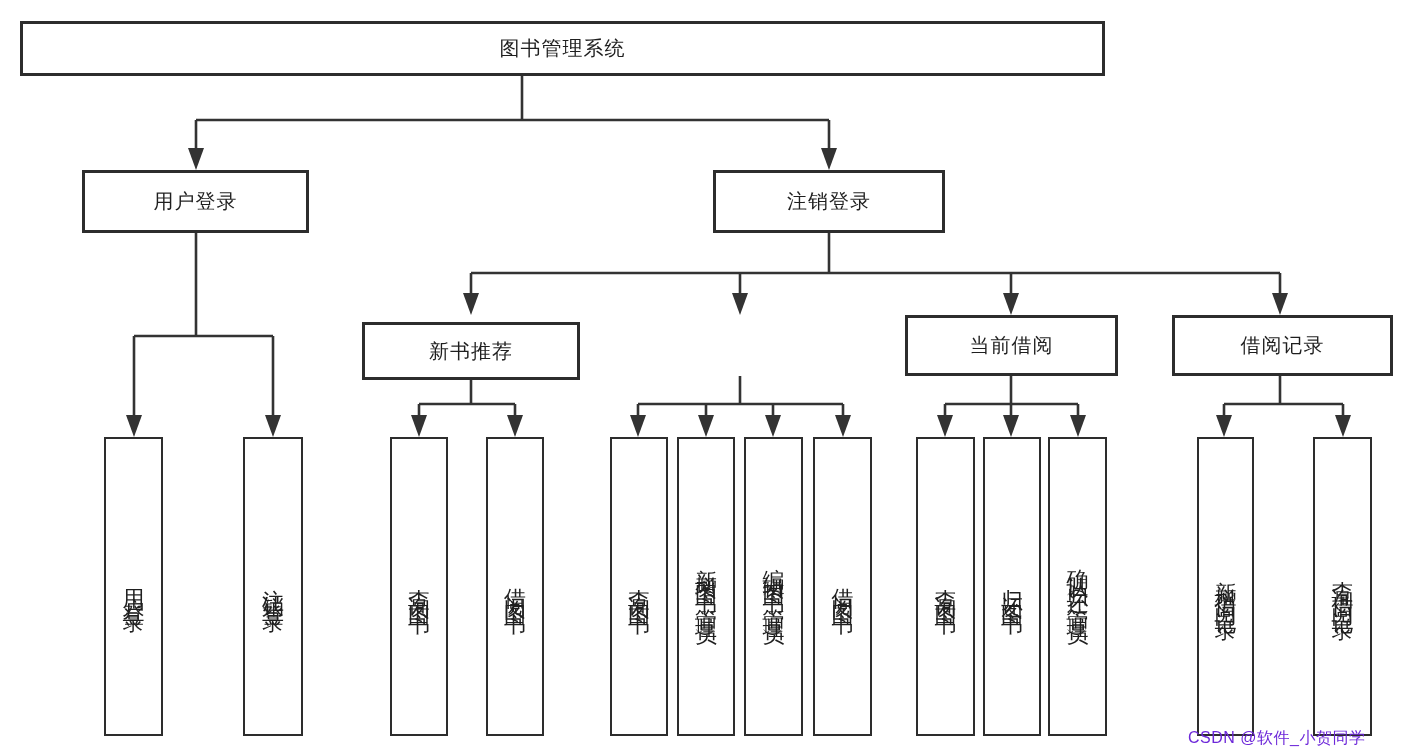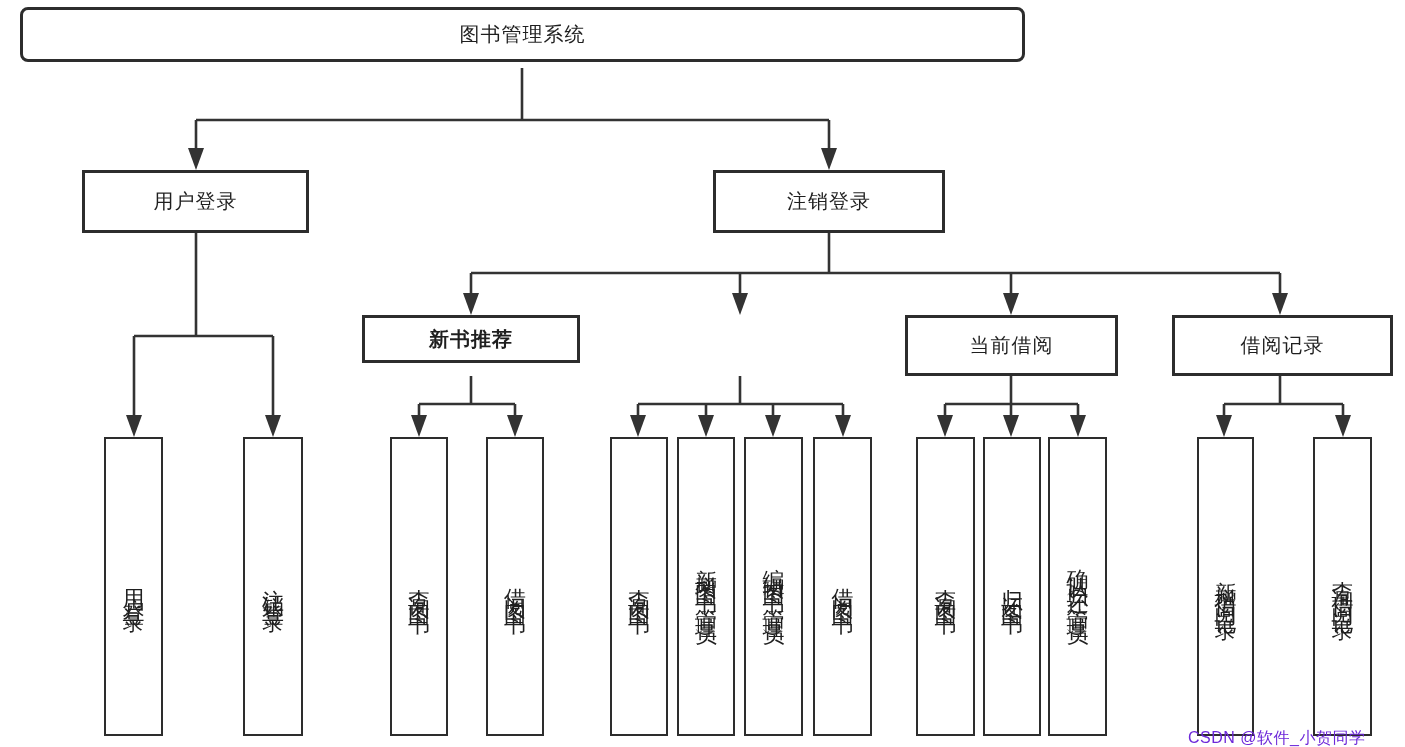--- a/index.html
+++ b/index.html
@@ -140,32 +140,32 @@
     <g>
       <path d="M1280,376 V404"></path>
       <path d="M1224,404 H1343"></path>
       <path d="M1224,404 V416"></path>
         <polygon points="1216,415 1232,415 1224,437"></polygon>
       <path d="M1343,404 V416"></path>
         <polygon points="1335,415 1351,415 1343,437"></polygon>
     </g>
   </svg>
 
-  <div class="node" style="left:20px; top:7px; width:1005px; height:55px;border-radius:8px;">
+  <div class="node" style="left:20px; top:21px; width:1085px; height:55px;">
     <span>图书管理系统</span>
   </div>
 
   <div class="node" style="left:82px; top:170px; width:227px; height:63px;">
     <span>用户登录</span>
   </div>
   <div class="node" style="left:713px; top:170px; width:232px; height:63px;">
     <span>注销登录</span>
   </div>
 
-  <div class="node" style="left:362px; top:315px; width:218px; height:48px;font-weight:bold;">
+  <div class="node" style="left:362px; top:322px; width:218px; height:58px;">
     <span>新书推荐</span>
   </div>
   <div class="node" style="left:905px; top:315px; width:213px; height:61px;">
     <span>当前借阅</span>
   </div>
   <div class="node" style="left:1172px; top:315px; width:221px; height:61px;">
     <span>借阅记录</span>
   </div>
 
   <div class="node leaf" style="left:104px; top:437px; width:59px; height:299px;">

